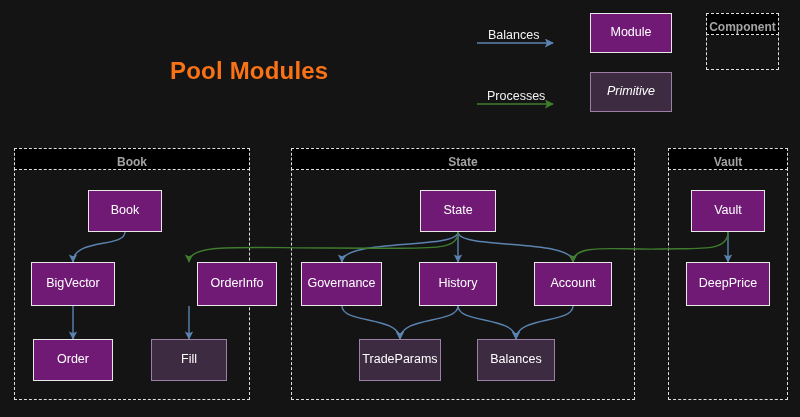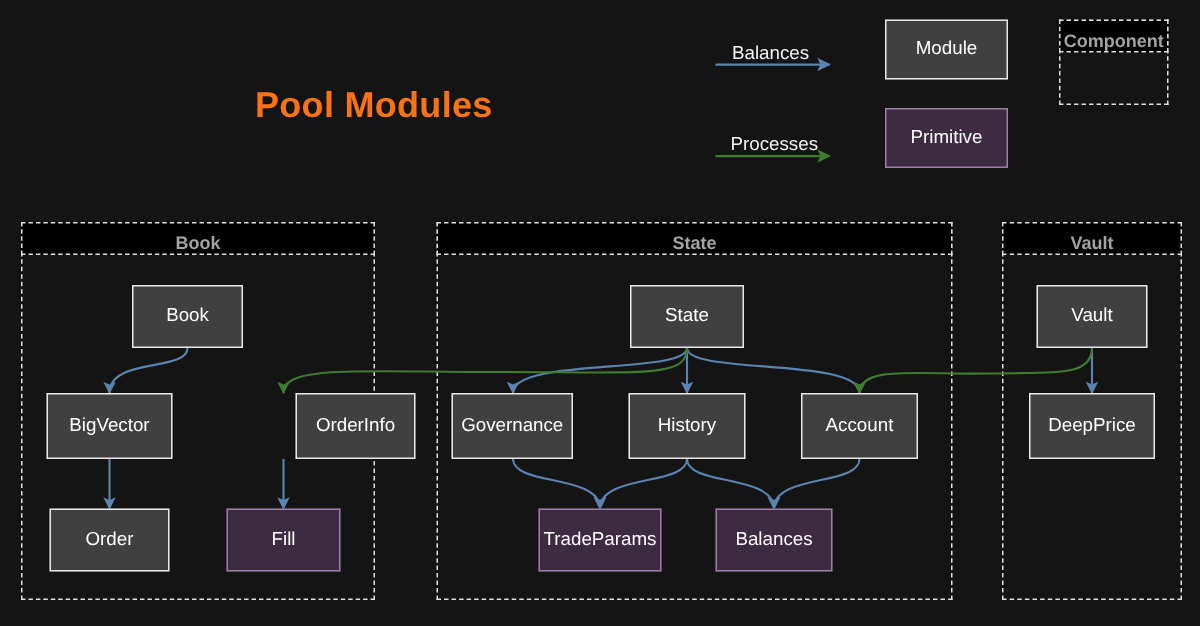--- a/index.html
+++ b/index.html
@@ -45,21 +45,21 @@
     display: flex;
     align-items: center;
     justify-content: center;
     font-size: 12.5px;
     color: #ffffff;
     text-align: center;
     line-height: 1.1;
     white-space: nowrap;
   }
   .node.module {
-    background: #404040;
+    background: #701a75;
     border: 1.4px solid #e8e8e8;
   }
   .node.primitive {
     background: #3d2b41;
     border: 1.4px solid #9c7fa5;
   }
 
   
   .component {
     border: 1.6px dashed #e0e0e0;
@@ -96,21 +96,21 @@
   <div class="abs diagram-title" style="left:170px; top:57px;">Pool Modules</div>
 
   <div class="abs legend-label" style="left:488px; top:28px;">Balances</div>
 
   <div class="abs legend-label" style="left:487px; top:89px;">Processes</div>
 
   <div class="abs node module" style="left:590px; top:13px; width:82px; height:40px;">
     <span>Module</span>
   </div>
 
-  <div class="abs node primitive" style="left:590px; top:72px; width:82px; height:40px;">
+  <div class="abs node primitive" style="left:590px; top:72px; width:82px; height:40px;font-style:italic;">
     <span>Primitive</span>
   </div>
 
   <div class="abs legend-component-body" style="left:706px; top:13px; width:73px; height:57px;"></div>
   <div class="abs component-header" style="left:706px; top:13px; width:73px; height:22px;">
     <span>Component</span>
   </div>
 
   <div class="abs component" style="left:14px; top:148px; width:236px; height:252px;"></div>
   <div class="abs component-header" style="left:14px; top:148px; width:236px; height:22px;">

